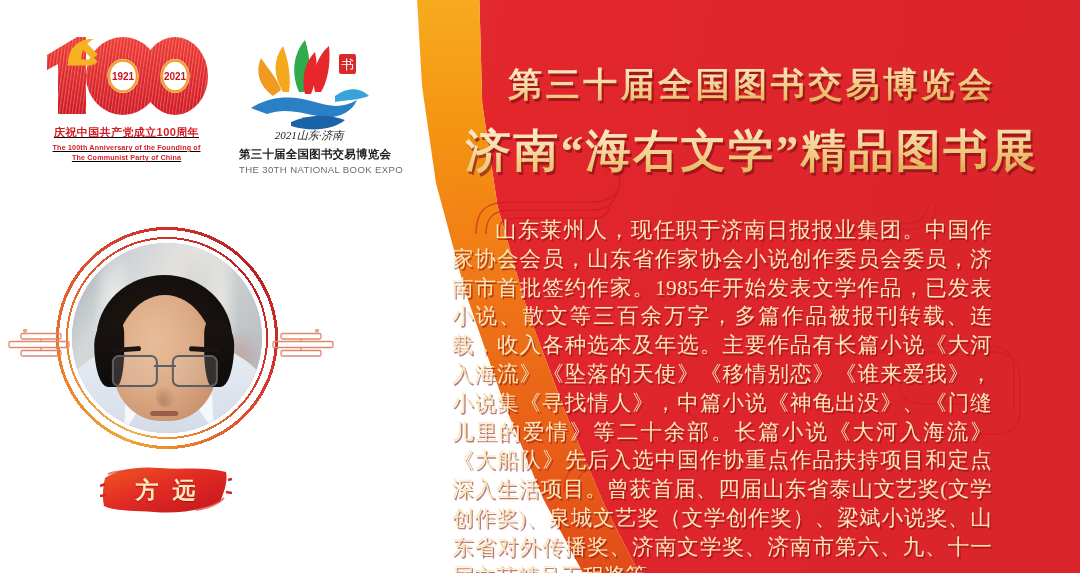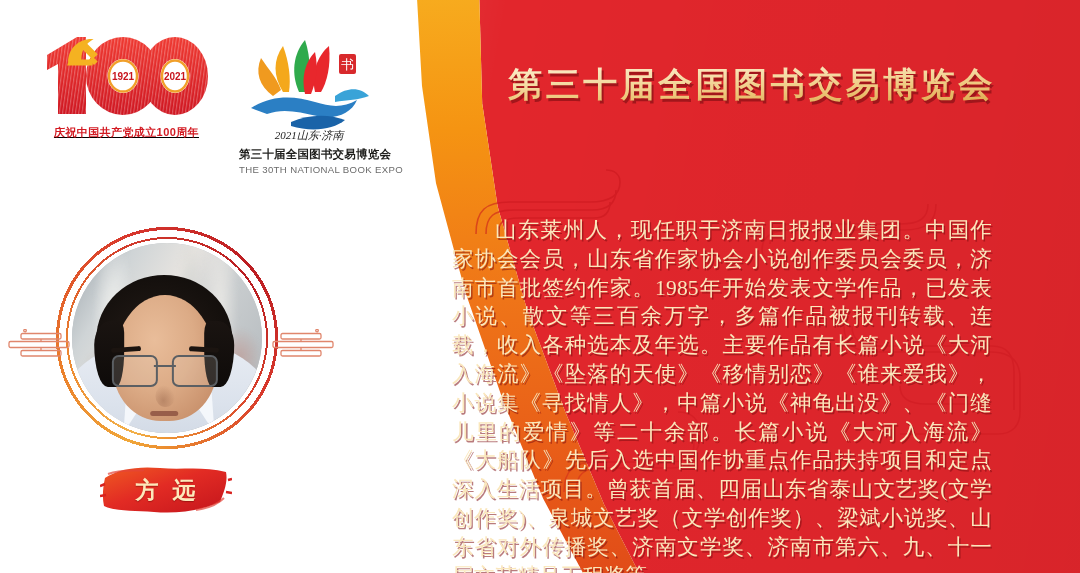--- a/index.html
+++ b/index.html
@@ -465,20 +465,24 @@
           </g>
 
           <g transform="translate(18,2) scale(1.02)">
             <path d="M6 26 C6 12 17 2 31 3 C24 7 19 13 19 23 L30 23 L30 29 L5 29 Z" fill="#f5b221"></path>
             <path d="M22 5 L35 18 L30 23 L17 10 Z" fill="#f5b221"></path>
             <rect x="30" y="20" width="7" height="5" transform="rotate(45 30 20)" fill="#f5b221"></rect>
           </g>
         </svg>
       </div>
       <div class="cpc-cn">庆祝中国共产党成立100周年</div>
+      <div class="cpc-en">
+        <div>The 100th Anniversary of the Founding of</div>
+        <div>The Communist Party of China</div>
+      </div>
     </div>
 
     <div class="expo-logo">
       <div class="mark">
         <svg width="140" height="112" viewBox="0 0 140 112">
 
           <path d="M34 62 C20 52 16 38 22 24 C30 36 38 44 42 56 Z" fill="#f09a1f"></path>
           <path d="M44 58 C34 42 34 26 44 12 C50 28 52 44 50 58 Z" fill="#f4a81c"></path>
           <path d="M60 58 C52 40 54 20 66 6 C72 24 72 44 68 58 Z" fill="#2faa4c"></path>
           <path d="M76 58 C72 40 78 22 90 12 C92 32 88 48 82 58 Z" fill="#e8272c"></path>
@@ -559,17 +563,18 @@
       <path d="M0 24 L5 22 M0 34 L6 33 M128 18 L132 17 M126 30 L132 31" stroke="#d8231f" stroke-width="2.5"></path>
     </svg>
     <div class="label">
       <span>方</span>
       <span>远</span>
     </div>
   </div>
 
   <div class="headline">
     <div class="title-1">第三十届全国图书交易博览会</div>
+    <div class="title-2">济南“海右文学”精品图书展</div>
   </div>
 
   <div class="bio">山东莱州人，现任职于济南日报报业集团。中国作家协会会员，山东省作家协会小说创作委员会委员，济南市首批签约作家。1985年开始发表文学作品，已发表小说、散文等三百余万字，多篇作品被报刊转载、连载，收入各种选本及年选。主要作品有长篇小说《大河入海流》《坠落的天使》《移情别恋》《谁来爱我》，小说集《寻找情人》，中篇小说《神龟出没》、《门缝儿里的爱情》等二十余部。长篇小说《大河入海流》《大船队》先后入选中国作协重点作品扶持项目和定点深入生活项目。曾获首届、四届山东省泰山文艺奖(文学创作奖)、泉城文艺奖（文学创作奖）、梁斌小说奖、山东省对外传播奖、济南文学奖、济南市第六、九、十一届文艺精品工程奖等。</div>
 
 </div>
 
 </body></html>

